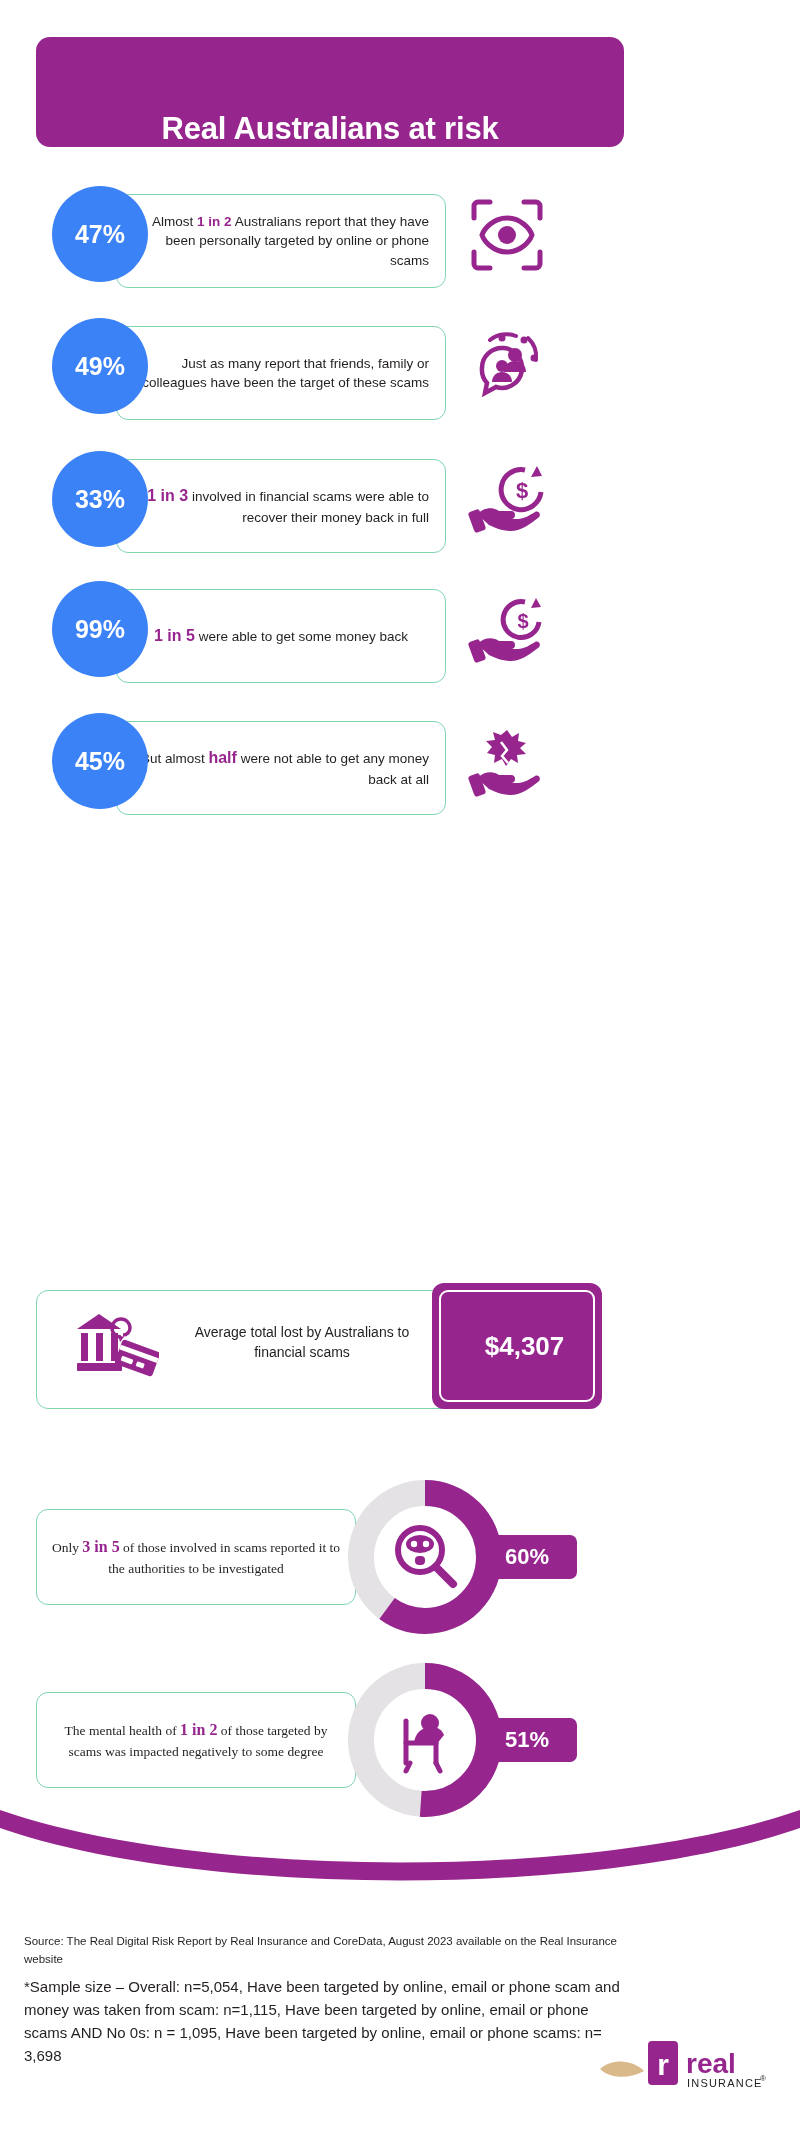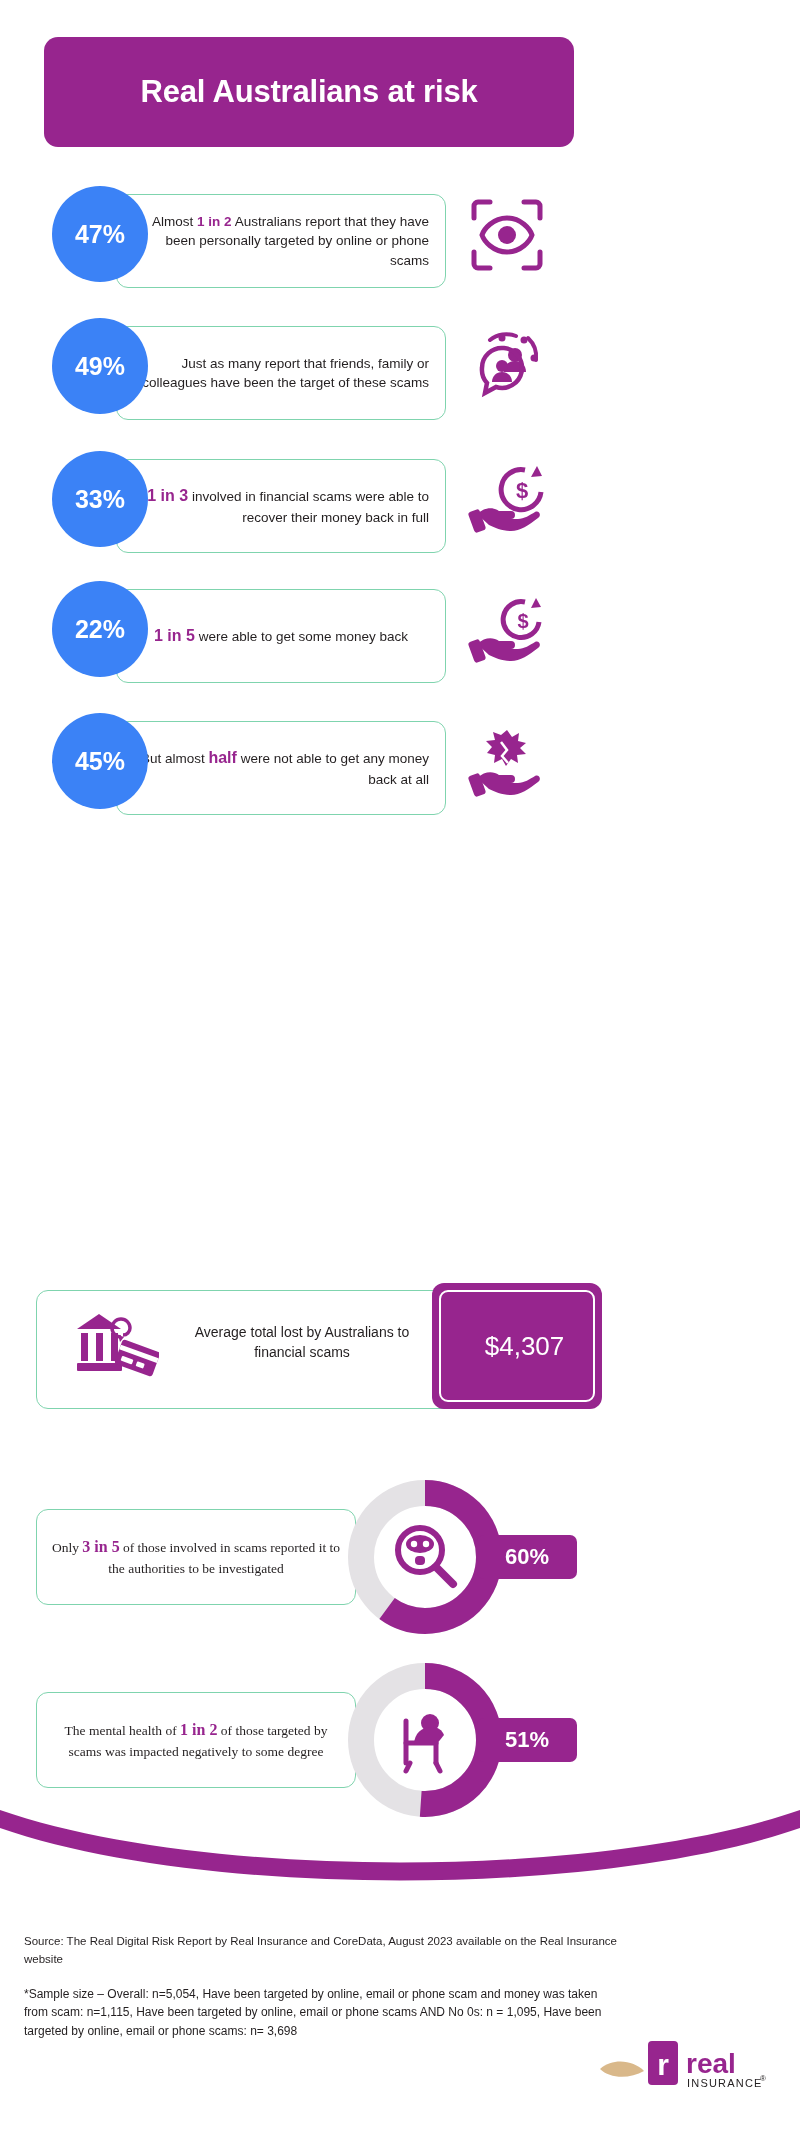--- a/index.html
+++ b/index.html
@@ -6,23 +6,23 @@
   html, body {
     width:800px; height:2143px;
     background:#ffffff;
     font-family:"Liberation Sans", sans-serif;
     overflow:hidden;
   }
   .page { position:relative; width:800px; height:2143px; background:#fff; }
 
   
   .header-banner{
-    position:absolute; left:44px; top:37px; width:530px; height:110px;
+    position:absolute; left:36px; top:37px; width:588px; height:110px;
     background:#97258e; border-radius:14px;
-    display:flex; align-items:center; justify-content:center;
+    display:flex; align-items:flex-end; justify-content:center;
   }
   .header-title{
     color:#ffffff; font-size:31px; font-weight:bold; letter-spacing:-0.2px;
   }
 
   
   .stat-row{ position:absolute; left:0; width:800px; height:110px; }
   .stat-pill{
     position:absolute; left:116px; top:8px; width:330px; height:94px;
     border:1px solid #7fd4ae; border-radius:12px; background:#fff;
@@ -56,21 +56,21 @@
     text-align:center; color:#231f20; font-size:14px; line-height:1.4;
   }
   .avg-amount-box{
     position:absolute; left:395px; top:-8px; width:170px; height:126px;
     background:#97258e; border-radius:12px;
     display:flex; align-items:center; justify-content:center;
   }
   .avg-amount-inner{
     width:156px; height:112px; border:2px solid #ffffff; border-radius:9px;
     display:flex; align-items:center; justify-content:center;
-    color:#fff; font-size:26px; font-weight:normal;padding-left:15px;
+    color:#fff; font-size:26px; font-weight:bold;padding-left:15px;
   }
 
   
   .donut-row{ position:absolute; left:0; width:800px; }
   .donut-card{
     position:absolute; left:36px; width:320px; height:96px;
     border:1px solid #7fd4ae; border-radius:12px; background:#fff;
     display:flex; align-items:center; justify-content:center; padding:6px 14px;
   }
   .donut-card-text{ text-align:center; color:#231f20; font-size:13.5px; line-height:1.42;font-family:Liberation Serif, serif; }
@@ -80,21 +80,21 @@
     background:#97258e; border-radius:7px;
     display:flex; align-items:center; justify-content:center;
     color:#fff; font-size:22px; font-weight:bold;
   }
 
   
   .wave{ position:absolute; left:0; bottom:243px; width:800px; height:90px; }
 
   .footer{ position:absolute; left:24px; top:1933px; width:600px; }
   .footer-source{ color:#231f20; font-size:11.5px; line-height:1.55; }
-  .footer-note{ color:#231f20; font-size:12px; line-height:1.55; margin-top:16px; }
+  .footer-note{ color:#231f20; font-size:15px; line-height:1.55; margin-top:6px; }
 
   .logo{ position:absolute; left:600px; top:2035px; width:170px; height:70px; }
 </style>
 </head>
 <body>
 
 <div class="page">
 
   <div class="header-banner">
     <div class="header-title">Real Australians at risk</div>
@@ -163,21 +163,21 @@
       </svg>
     </div>
   </div>
 
   <div class="stat-row" style="top:581px">
     <div class="stat-pill">
       <div class="stat-pill-text">
         <span></span><span class="hl-big">1 in 5</span><span> were able to get some money back</span>
       </div>
     </div>
-    <div class="stat-circle">22%</div>
+    <div class="stat-circle">99%</div>
     <div class="stat-icon">
       <svg width="80" height="80" viewBox="0 0 80 80">
         <path d="M58 12 a18 18 0 1 0 14 20" fill="none" stroke="#97258e" stroke-width="5"></path>
         <path d="M69 8 l5 9 l-10 1 z" fill="#97258e"></path>
         <text x="56" y="38" font-family="Liberation Sans, sans-serif" font-size="20" font-weight="bold" fill="#97258e" text-anchor="middle">$</text>
         <path d="M10 54 c8 -7 16 -7 22 -3 l12 0 a4 4 0 0 1 0 8 l-9 0 l16 0 c6 0 12 -4 17 -7 c4 -2 7 3 3 6 c-9 7 -18 13 -27 13 c-9 0 -16 -3 -22 -6 z" fill="#97258e"></path>
         <rect x="4" y="50" width="12" height="22" rx="3" fill="#97258e" transform="rotate(-20 10 61)"></rect>
       </svg>
     </div>
   </div>

